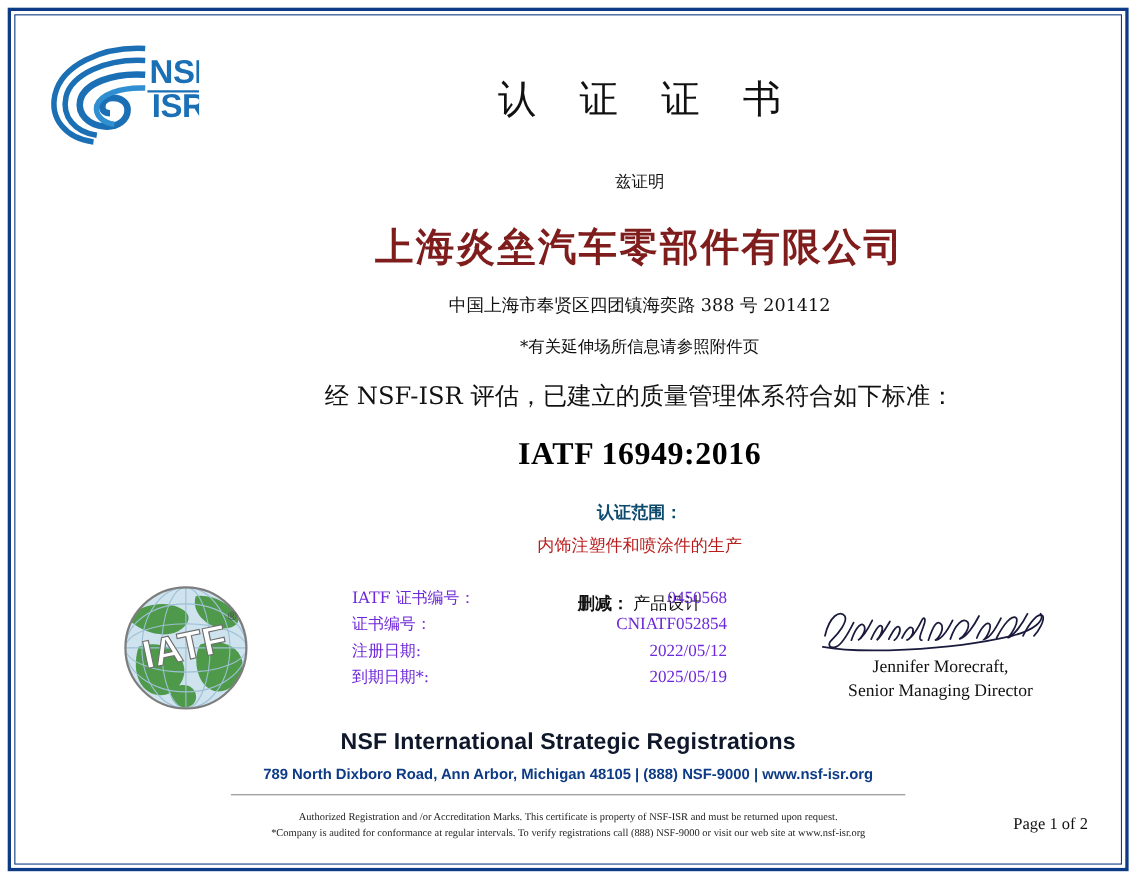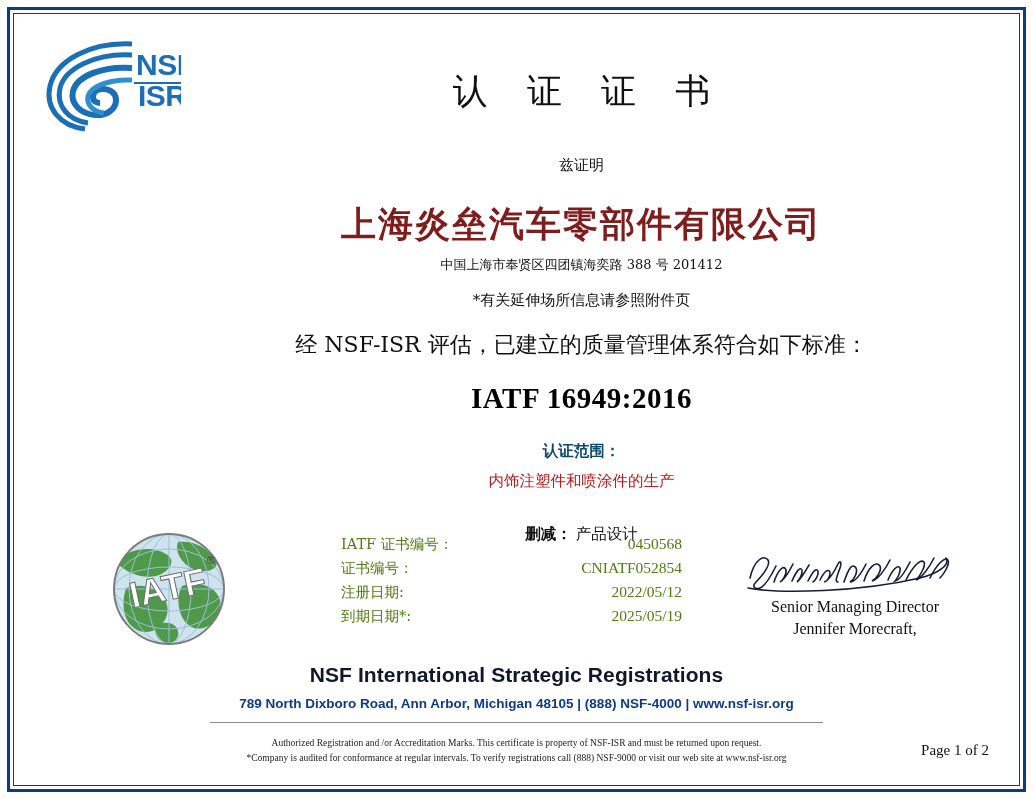--- a/index.html
+++ b/index.html
@@ -89,22 +89,22 @@
   .company {
     font-size: 35px;
     font-weight: bold;
     margin-top: 26px;
     letter-spacing: 2px;
     color: #7f1d1d;
     font-family: "DejaVu Serif", "Liberation Serif", serif;
   }
 
   .address {
-    font-size: 13px;
-    margin-top: 8px;
+    font-size: 16px;
+    margin-top: 20px;
     color: #111;
     font-family: "DejaVu Serif", "Liberation Serif", serif;
   }
 
   .note {
     font-size: 15px;
     margin-top: 17px;
     color: #111;
     font-family: "DejaVu Serif", "Liberation Serif", serif;
   }
@@ -146,23 +146,22 @@
     font-family: Liberation Serif, serif;
   }
   .exclusion b { font-weight: bold; }
 
   
   .details {
     position: absolute;
     left: 320px;
     top: 532px;
     font-size: 14.5px;
-    color: #4d7c0f;
-    font-family: "DejaVu Serif", "Liberation Serif", serif;
-    margin-left: 21px;
+    color: #6d28d9;
+    font-family: "DejaVu Serif", "Liberation Serif", serif;
   }
   .details table {
     border-collapse: collapse;
   }
   .details td {
     padding: 1px 0;
     line-height: 1.42;
     white-space: nowrap;
   }
   .details td.k {
@@ -346,26 +345,26 @@
           <path d="M80,32 C84,24 88,20 90,24 C91,29 86,34 84,34 C88,33 94,24 98,16 C100,12 102,14 100,20 C98,26 94,34 98,34"></path>
           <path d="M104,34 C108,22 112,14 116,20 C118,24 114,32 110,34 C116,34 122,24 126,16"></path>
           <path d="M124,33 C128,20 136,12 140,18 C142,23 136,31 132,33 C138,32 146,20 150,12"></path>
           <path d="M148,32 C152,22 158,16 160,20 C161,24 157,31 155,33 C160,32 166,22 170,14"></path>
           <path d="M166,32 C172,20 180,10 184,14 C186,18 180,28 176,32 C182,30 190,18 194,10"></path>
           <path d="M190,30 C196,18 204,8 208,12 C210,16 204,26 200,30"></path>
           <path d="M8,40 C40,46 120,44 180,30 C200,25 210,16 206,10"></path>
         </g>
       </svg>
     </div>
+    <div class="sig-name">Jennifer Morecraft,</div>
     <div class="sig-name">Senior Managing Director</div>
-    <div class="sig-name">Jennifer Morecraft,</div>
   </div>
 
   <div class="footer-org">NSF International Strategic Registrations</div>
-  <div class="footer-addr">789 North Dixboro Road, Ann Arbor, Michigan 48105 | (888) NSF-4000 | www.nsf-isr.org</div>
+  <div class="footer-addr">789 North Dixboro Road, Ann Arbor, Michigan 48105 | (888) NSF-9000 | www.nsf-isr.org</div>
   <div class="footer-rule"></div>
   <div class="fineprint">
     <div>Authorized Registration and /or Accreditation Marks. This certificate is property of NSF-ISR and must be returned upon request.</div>
     <div>*Company is audited for conformance at regular intervals. To verify registrations call (888) NSF-9000 or visit our web site at www.nsf-isr.org</div>
   </div>
   <div class="page-num">Page 1 of 2</div>
 
 </div>
 
 </body></html>

